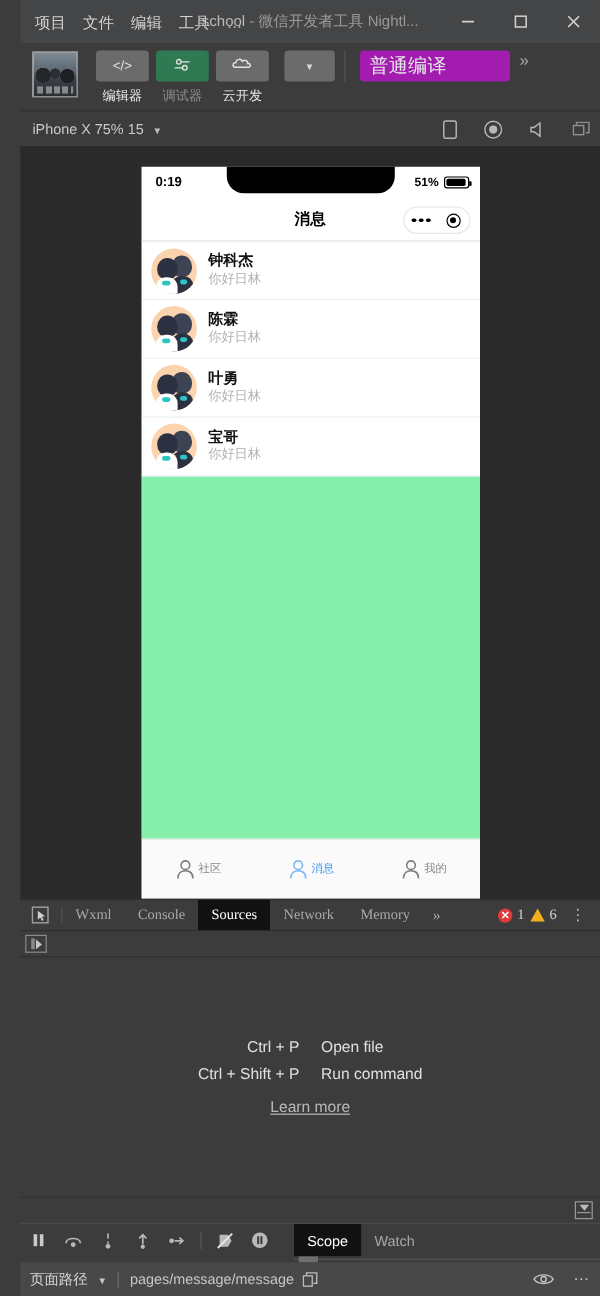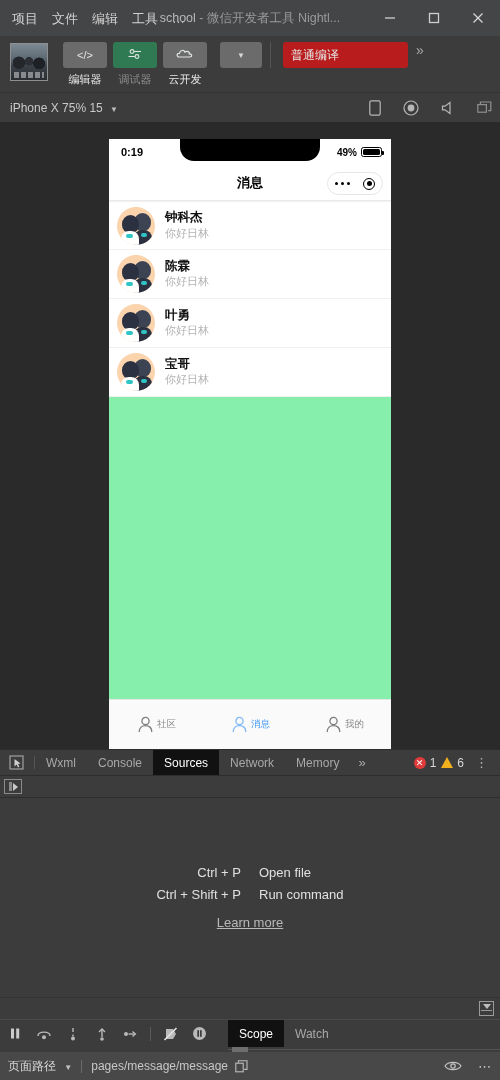--- a/index.html
+++ b/index.html
@@ -2,21 +2,21 @@
 <html><head>
 <meta charset="utf-8">
 <style>
   * { box-sizing: border-box; margin: 0; padding: 0; }
   html, body {
     width: 500px; height: 1080px;
     background: #3c3c3c;
     font-family: "Liberation Sans", "DejaVu Sans", sans-serif;
     overflow: hidden;
   }
-  #app { position: relative; width: 500px; height: 772px; background: #3c3c3c; }
+  #app { position: relative; width: 500px; height: 772px; background: #3c3c3c; padding-left: 17px; }
 
   
   .titlebar {
     height: 36px; background: #444547; display: flex; align-items: center;
     position: relative;
   }
   .menu-items { display: flex; align-items: center; padding-left: 12px; gap: 14px; }
   .menu-item { color: #d2d2d2; font-size: 13px; line-height: 1; cursor: default; }
   .menu-more { color: #bdbdbd; font-size: 13px; letter-spacing: 1px; }
   .win-title {
@@ -65,22 +65,22 @@
   .tool-label.dim { color: #8d8d8d; }
   .tool-label.bright { color: #e8e8e8; }
   .tool-icon { color: #dfe6e2; font-size: 11px; line-height: 1; }
   .tool-sep { width: 1px; height: 26px; background: #555; margin: 0 8px; align-self: flex-start; }
   .mini-dd {
     width: 42px; height: 26px; border-radius: 3px; background: #6b6b6b;
     display: flex; align-items: center; justify-content: center; color: #d8d8d8;
     font-size: 8px; margin-left: 10px; cursor: pointer;
   }
   .compile-box {
-    height: 26px; width: 125px; background: #b91c1c; border-radius: 3px;
-    display: flex; align-items: center; padding: 0 8px; color: #e6e6e6; font-size: 12px;
+    height: 26px; width: 125px; background: #a21caf; border-radius: 3px;
+    display: flex; align-items: center; padding: 0 8px; color: #e6e6e6; font-size: 16px;
     margin-left: 4px; cursor: pointer;
   }
   .chev-right { color: #a8a8a8; font-size: 14px; margin-left: 8px; cursor: pointer; }
 
   
   .simbar {
     height: 30px; background: #3c3c3c; border-top: 1px solid #333;
     display: flex; align-items: center; padding: 0 10px; position: relative;
   }
   .simbar-device { color: #c9c9c9; font-size: 12px; }
@@ -168,21 +168,21 @@
     justify-content: center; cursor: pointer; gap: 2px;
   }
   .tab-ic { width: 19px; height: 19px; }
   .tab-lbl { font-size: 9.5px; }
   .tab.on .tab-lbl { color: #3e97f3; }
   .tab.off .tab-lbl { color: #8a8a8a; }
 
   
   .dt-tabs {
     height: 27px; background: #3c3c3c; display: flex; align-items: stretch;
-    border-top: 1px solid #2d2d2d; border-bottom: 1px solid #2d2d2d; position: relative;
+    border-top: 1px solid #2d2d2d; border-bottom: 1px solid #2d2d2d; position: relative; font-family: Liberation Serif, serif;
   }
   .dt-insp {
     width: 34px; display: flex; align-items: center; justify-content: center;
     color: #b3b3b3; cursor: pointer;
   }
   .dt-vsep { width: 1px; background: #555; margin: 6px 0; }
   .dt-tab {
     padding: 0 11px; display: flex; align-items: center; font-size: 12px;
     color: #a8a8a8; cursor: pointer;
   }
@@ -389,21 +389,21 @@
     </div>
   </div>
 
   <div class="stage">
     <div class="phone">
 
       <div class="status-bar">
         <div class="sb-time">0:19</div>
         <div class="notch"></div>
         <div class="sb-right">
-          <div class="sb-pct">49%</div>
+          <div class="sb-pct">51%</div>
           <div class="batt">
               <div class="batt-fill"></div>
             </div>
         </div>
       </div>
 
       <div class="navbar">
         <div class="nav-title">消息</div>
         <div class="capsule">
           <div class="cap-dots">

